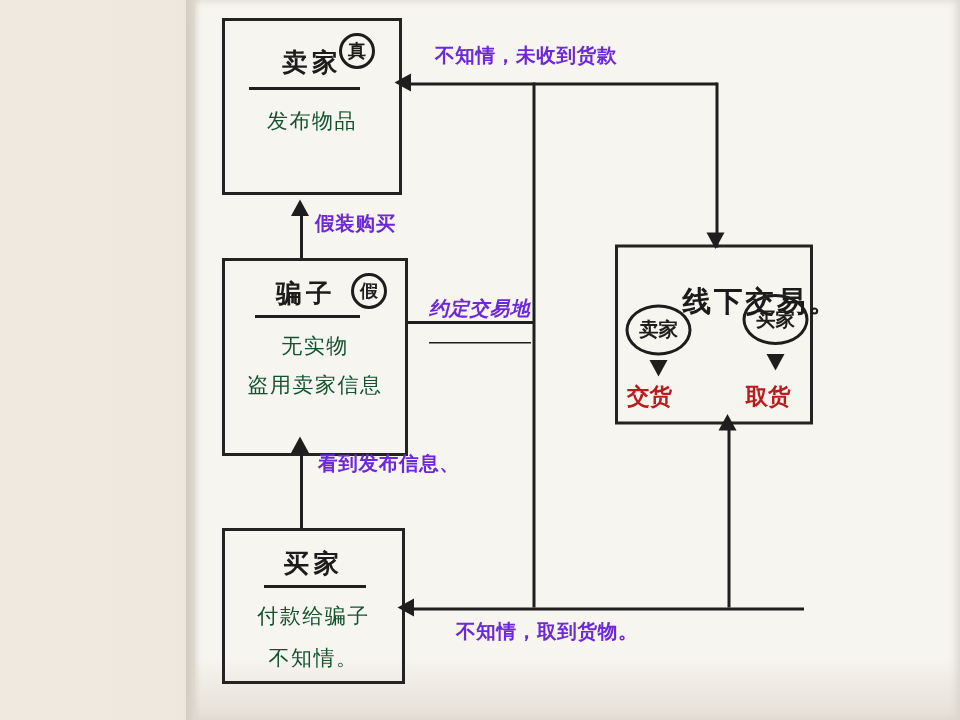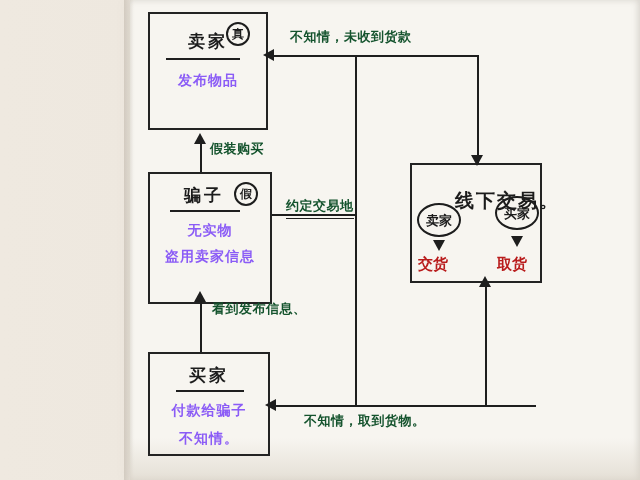--- a/index.html
+++ b/index.html
@@ -84,22 +84,22 @@
     position: absolute;
     height: 0;
     border-top: 2px solid #1f1f1f;
   }
   .box-line {
     position: absolute;
     left: 0;
     right: 0;
     text-align: center;
     font-size: 14px;
-    color: #8b5cf6;
-    font-weight: 700;
+    color: #14532d;
+    font-weight: 400;
     letter-spacing: 1px;
     font-family: "DejaVu Sans", sans-serif;
   }
 
   
   .circ {
     position: absolute;
     border: 2px solid #1d1d1d;
     border-radius: 50%;
     text-align: center;
@@ -149,28 +149,29 @@
     border-left: 6px solid transparent;
     border-right: 6px solid transparent;
     border-top: 11px solid #1e1e1e;
   }
 
   
   .elabel {
     position: absolute;
     font-size: 13px;
     font-weight: 600;
-    color: #14532d;
+    color: #6d28d9;
     white-space: nowrap;
     letter-spacing: 0.5px;
     font-family: "DejaVu Sans", sans-serif;
   }
   .elabel.underlined {
     border-bottom: 1.5px solid #1f1f1f;
-    padding-bottom: 3px;
+    padding-bottom: 13px;
+    font-style: italic;
   }
 
   .inner-label {
     position: absolute;
     font-size: 15px;
     font-weight: 600;
     color: #b91c1c;
     white-space: nowrap;
     font-family: "DejaVu Sans", sans-serif;
   }

